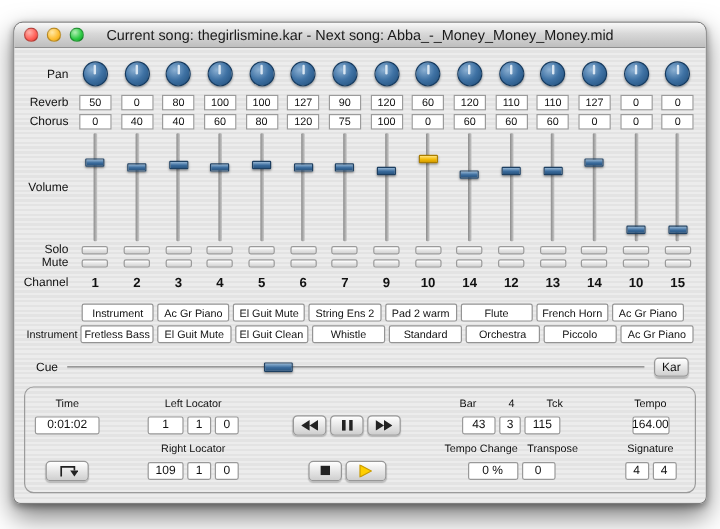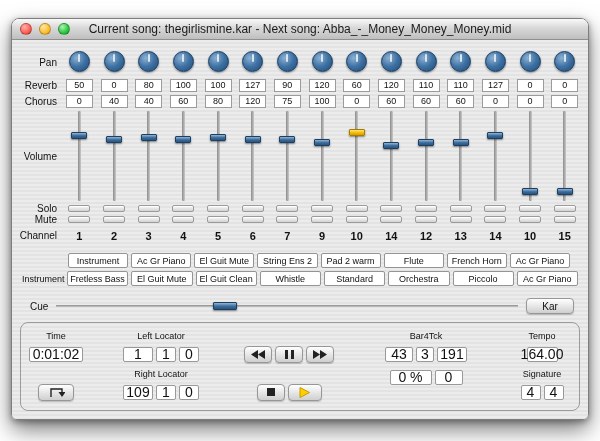--- a/index.html
+++ b/index.html
@@ -51,33 +51,33 @@
   .cline{position:absolute;left:0;right:0;top:50%;height:2px;margin-top:-1px;background:linear-gradient(#8b8b8b,#c9c9c9)}
   .chandle{position:absolute;top:1px;width:24px;height:8px;border-radius:1px;
            background:linear-gradient(#93b5d4,#3a6b9c 55%,#2a5580);border:1px solid #1d3f61;box-shadow:0 1px 2px rgba(0,0,0,.45)}
 
   
   .panel{margin:8px 4px 0;border:1px solid #9b9b9b;border-radius:8px;padding:6px 6px 8px;display:flex;gap:5px;justify-content:space-between}
   .pcol{display:flex;flex-direction:column;align-items:center;gap:3px}
   .c1{width:102px}.c2{width:58px}.c3{width:100px}.c4{width:104px}.c5{width:118px}.c6{width:62px}
   .pl{height:12px;font-size:9px;display:flex;align-items:flex-end;justify-content:center;white-space:nowrap}
   .pc{height:20px;display:flex;align-items:center;justify-content:center;gap:3px}
-  .box{background:#fff;border:1px solid #999;border-radius:2px;font-size:14px;height:15px;
+  .box{background:#fff;border:1px solid #999;border-radius:2px;font-size:10px;height:15px;
        display:flex;align-items:center;justify-content:center}
   .btn{background:linear-gradient(#fff,#e2e2e2 60%,#cfcfcf);border:1px solid #979797;border-radius:4px;height:17px;
        display:flex;align-items:center;justify-content:center;font-size:10px;box-shadow:0 1px 1px rgba(0,0,0,.2)}
   .w18{width:18px}.w20{width:20px}.w26{width:26px}.w28{width:28px}.w30{width:30px}.w40{width:42px}.w50{width:31px}.w54{width:54px}
   .on-btn{width:34px;color:#cf2b24;font-weight:bold}
   .auto-btn{width:40px;color:#9c3a32}
   .arrow-btn{width:26px;font-size:12px}
   .loop-btn{width:36px}
   .tbtn{width:28px}
   .play-btn{width:34px}
-  .kar{width:48px;height:16px;flex:none}
-  .pos-labels{width:86px;display:flex;justify-content:center;align-items:flex-end}
+  .kar{width:29px;height:16px;flex:none}
+  .pos-labels{width:86px;display:flex;justify-content:space-between;align-items:flex-end}
   .two-labels{display:flex;gap:8px;align-items:flex-end}
 </style>
 </head>
 <body>
 
 <div class="window">
   <div class="titlebar">
     <div class="lights">
       <span class="light l-red"></span>
       <span class="light l-yel"></span>
@@ -383,21 +383,25 @@
 
       <div class="pcol c5">
         <div class="pl pos-labels">
           <span>Bar</span>
           <span>4</span>
           <span>Tck</span>
         </div>
         <div class="pc">
           <div class="box w28">43</div>
           <div class="box w18">3</div>
-          <div class="box w30">191</div>
+          <div class="box w30">115</div>
+        </div>
+        <div class="pl two-labels">
+          <span>Tempo Change</span>
+          <span>Transpose</span>
         </div>
         <div class="pc">
           <div class="box w40">0 %</div>
           <div class="box w28">0</div>
         </div>
       </div>
 
       <div class="pcol c6">
         <div class="pl">Tempo</div>
         <div class="pc">

